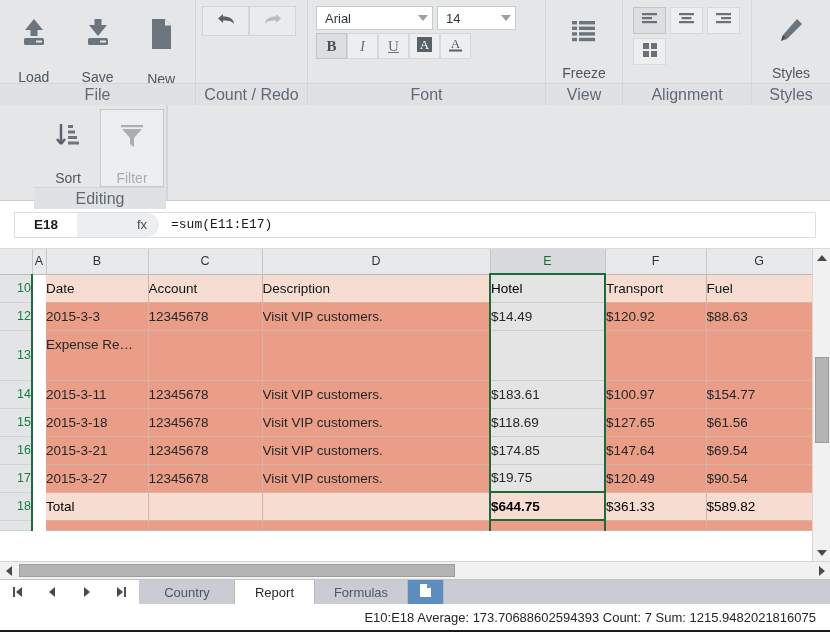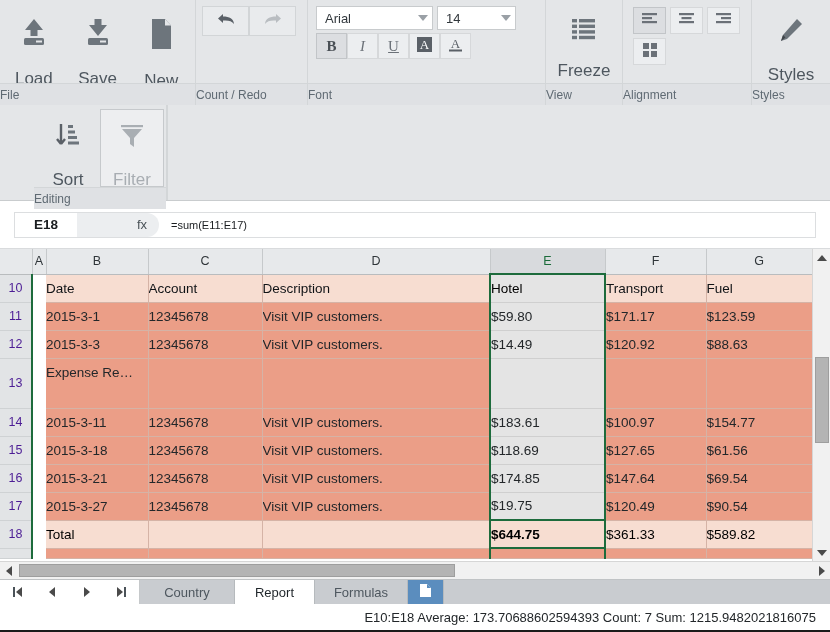--- a/index.html
+++ b/index.html
@@ -38,21 +38,22 @@
   .rgroup.noborder { border-right: none; }
   .rgroup-body {
     flex: 1;
     display: flex;
     align-items: flex-start;
     padding: 4px 2px 0 2px;
   }
   .rgroup-label {
     height: 22px;
     line-height: 22px;
-    font-size: 12px;
+    text-align: center;
+    font-size: 16px;
     color: #5f6a73;
     background: #dfe1e4;
     border-top: 1px solid #d3d6d8;
   }
 
   
   .bigbtn {
     width: 66px;
     height: 78px;
     display: flex;
@@ -62,21 +63,21 @@
     padding-top: 12px;
     cursor: pointer;
     background: transparent;
     border: 1px solid transparent;
   }
   .bigbtn .glyph {
     height: 38px;
     display: flex; align-items: center; justify-content: center;
   }
   .bigbtn .cap {
-    font-size: 17px;
+    font-size: 14px;
     color: #4e575f;
     margin-top: 20px;
   }
   .bigbtn.hover {
     background: #edeef0;
     border: 1px solid #c6c9cc;
   }
   .bigbtn.dim .cap { color: #a8adb2; }
 
   
@@ -152,23 +153,24 @@
     border-radius: 0 13px 13px 0;
     display: flex; align-items: center; justify-content: flex-end;
     padding-right: 12px;
     font-size: 13px; color: #4a5258;
     cursor: pointer;
   }
   .finput {
     flex: 1;
     display: flex; align-items: center;
     padding-left: 12px;
-    font-size: 11px;
+    font-size: 13px;
     color: #1a1d20;
     cursor: text;
+    font-family: Liberation Mono, monospace;
   }
 
   
   .gridarea {
     flex: 1;
     position: relative;
     overflow: hidden;
     background: #ffffff;
   }
   table.sheet {
@@ -208,22 +210,22 @@
     cursor: pointer;
   }
   
   td.rowh {
     width: 32px;
     background: #e2e4e6;
     border-right: 1px solid #c6c9cb;
     border-bottom: 1px solid #cfd2d4;
     font-size: 12.5px;
     font-weight: bold;
-    color: #4c1d95;
-    text-align: center;
+    color: #15803d;
+    text-align: right;
     cursor: pointer;
   }
   td.cell {
     border-right: 1px solid #d5b3a6;
     border-bottom: 1px solid #d5b3a6;
     font-size: 13.5px;
     color: #23272a;
     padding: 0 5px;
     cursor: cell;
   }
@@ -615,30 +617,20 @@
           <td class="rowh">10</td>
           <td class="cell colA"></td>
           <td class="cell hdrow">Date</td>
           <td class="cell hdrow">Account</td>
           <td class="cell hdrow">Description</td>
           <td class="cell hdrow selcol selleft selright seltop">Hotel</td>
           <td class="cell hdrow">Transport</td>
           <td class="cell hdrow">Fuel</td>
         </tr>
 
-        <tr style="height:28px;">
-          <td class="rowh">11</td>
-          <td class="cell colA"></td>
-          <td class="cell datarow">2015-3-1</td>
-          <td class="cell datarow">12345678</td>
-          <td class="cell datarow">Visit VIP customers.</td>
-          <td class="cell datarow selcol selleft selright">$59.80</td>
-          <td class="cell datarow">$171.17</td>
-          <td class="cell datarow">$123.59</td>
-        </tr>
 
         <tr style="height:28px;">
           <td class="rowh">12</td>
           <td class="cell colA"></td>
           <td class="cell datarow">2015-3-3</td>
           <td class="cell datarow">12345678</td>
           <td class="cell datarow">Visit VIP customers.</td>
           <td class="cell datarow selcol selleft selright">$14.49</td>
           <td class="cell datarow">$120.92</td>
           <td class="cell datarow">$88.63</td>

